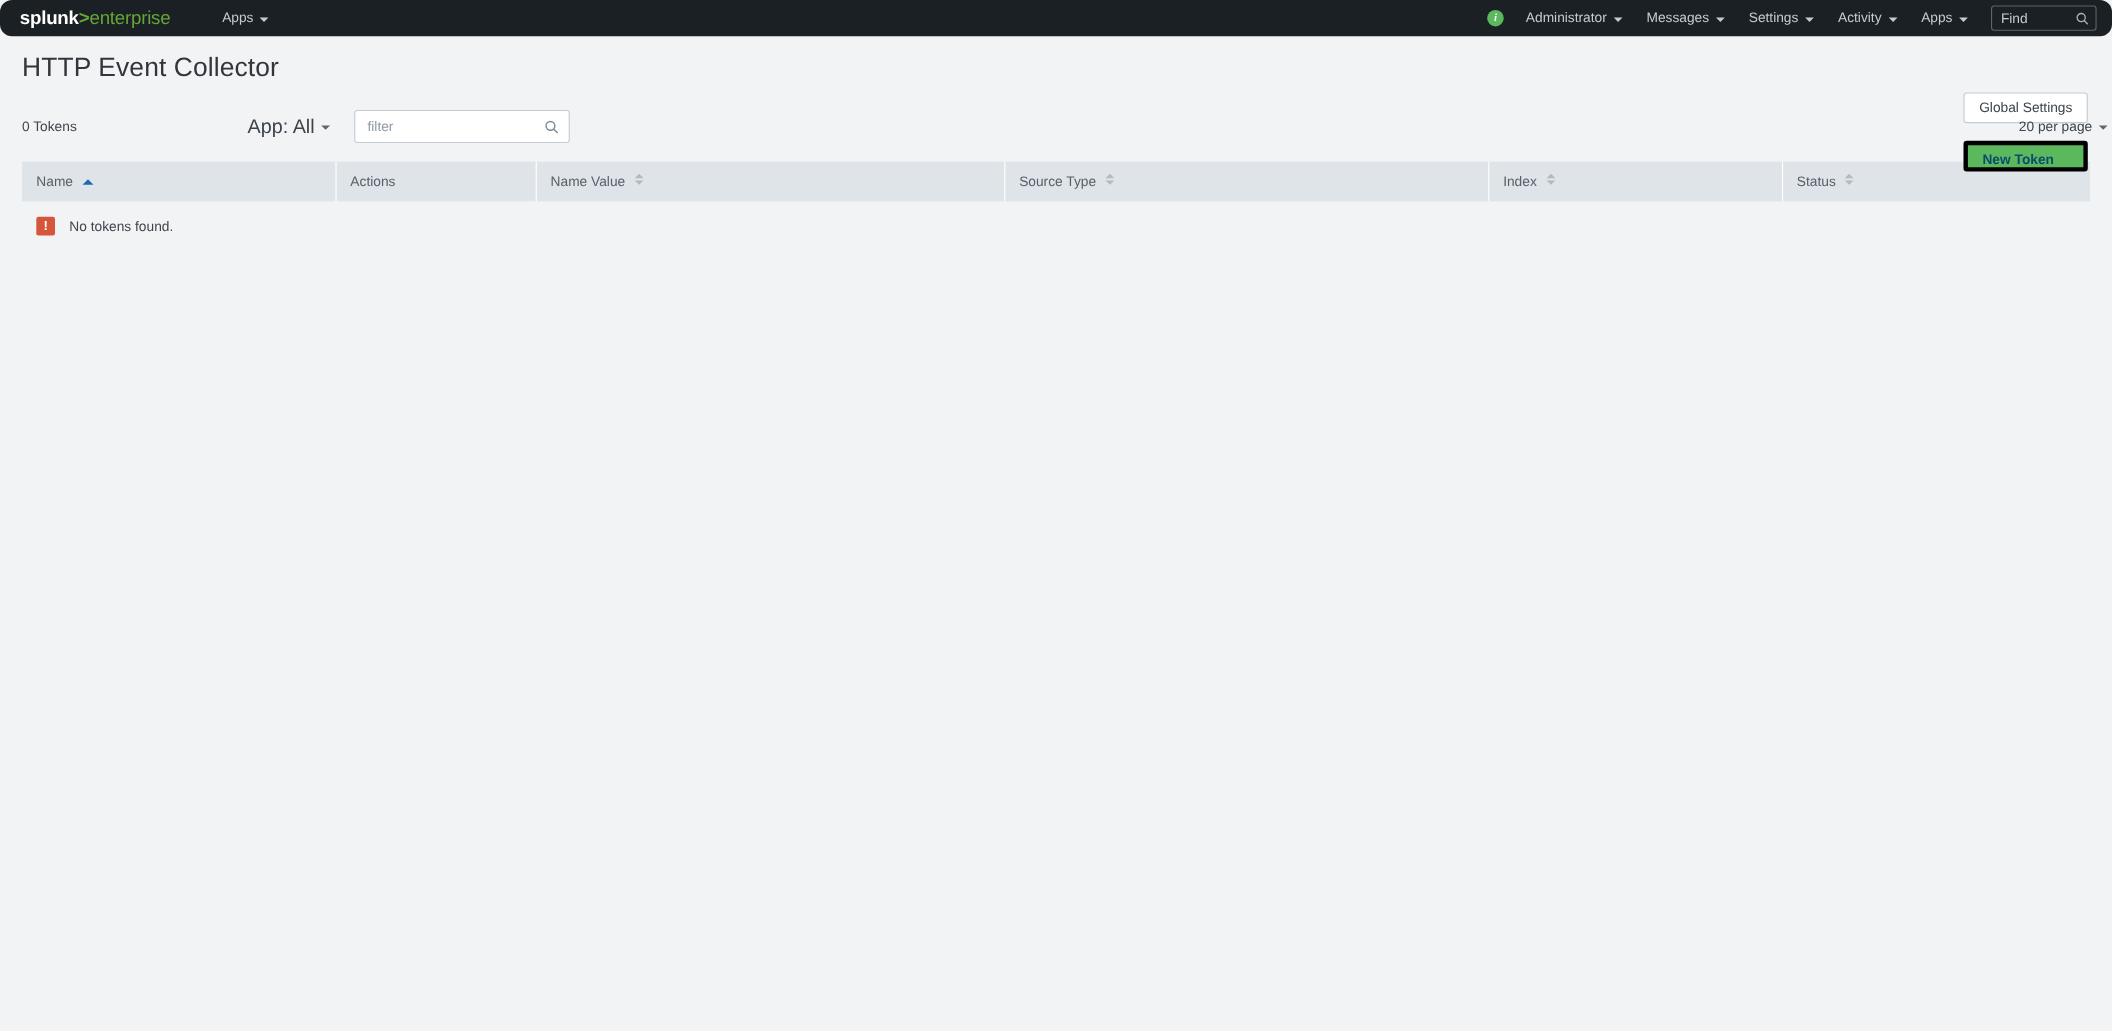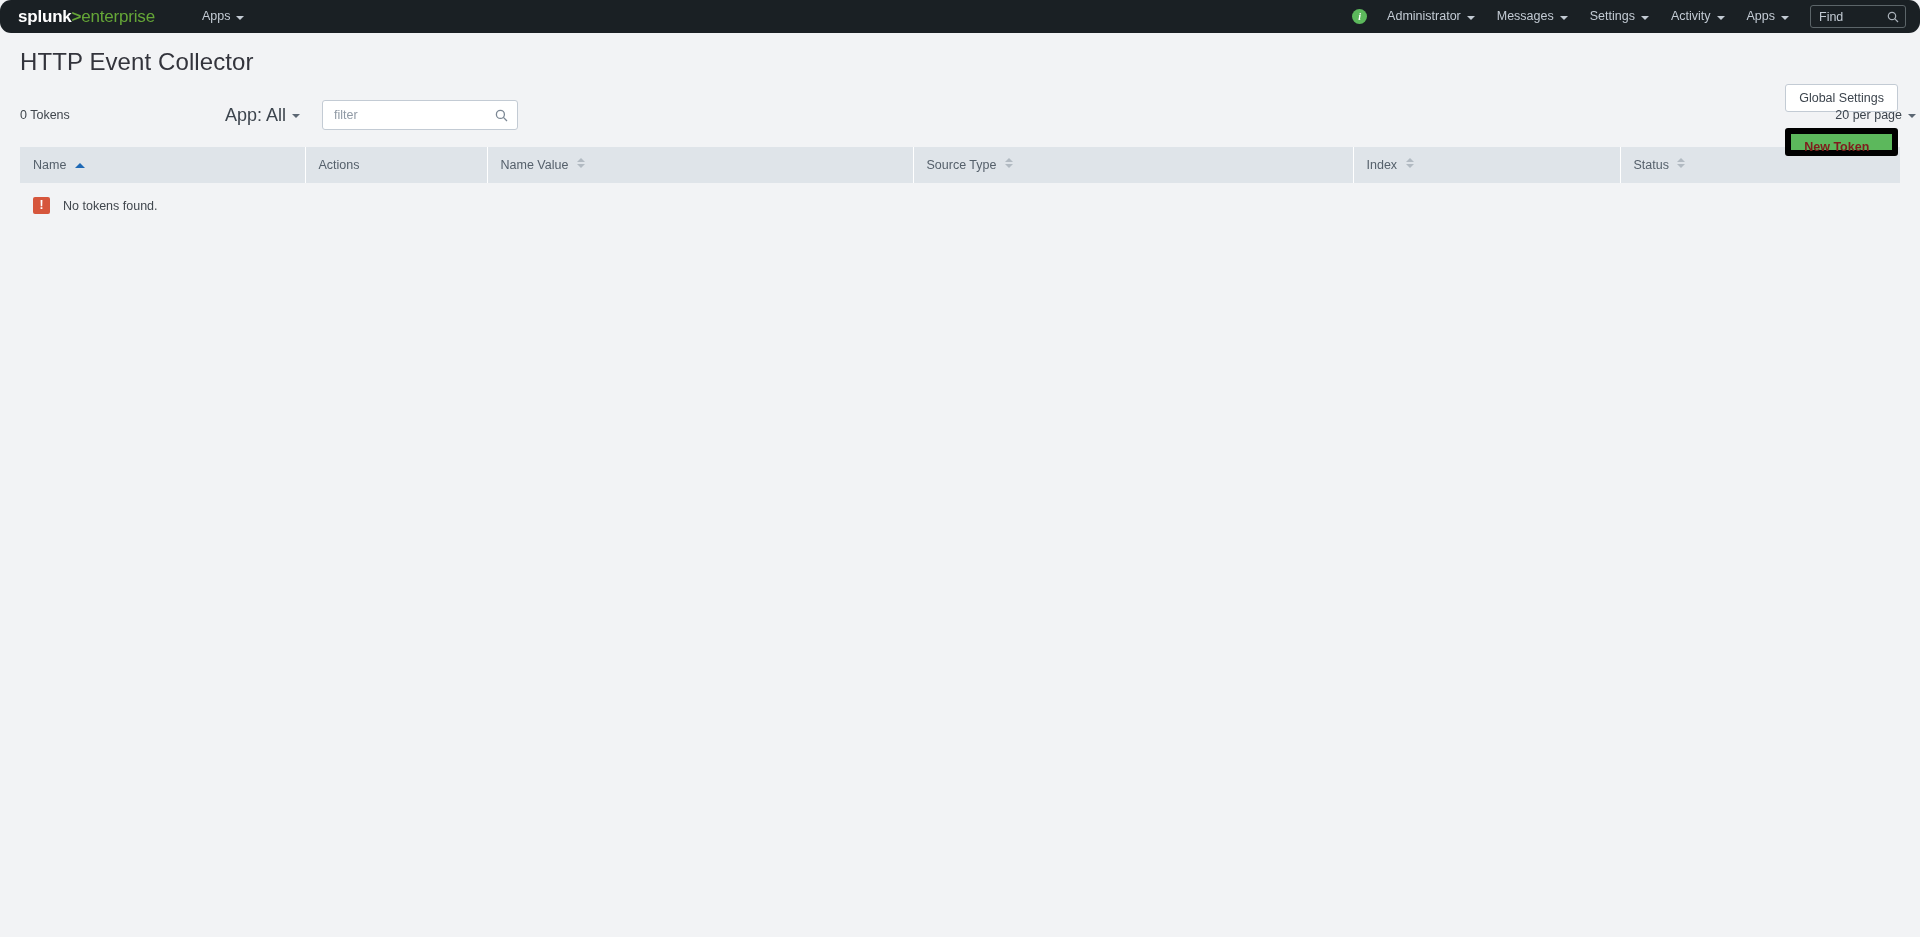--- a/index.html
+++ b/index.html
@@ -141,22 +141,22 @@
     white-space: nowrap;
     display: inline-block;
   }
   .btn-default {
     background: #ffffff;
     border: 1px solid #c3cbd4;
     color: #3c444d;
   }
   .btn-primary {
     background: #5cb85c;
-    border: 6px solid #000000;
-    color: #7f1d1d;
+    border: 4px solid #000000;
+    color: #0c4a6e;
     font-weight: bold;
   }
 
   
   .controls {
     margin-top: 21px;
     padding: 0 22px 0 20px;
     height: 34px;
     display: flex;
     align-items: center;

